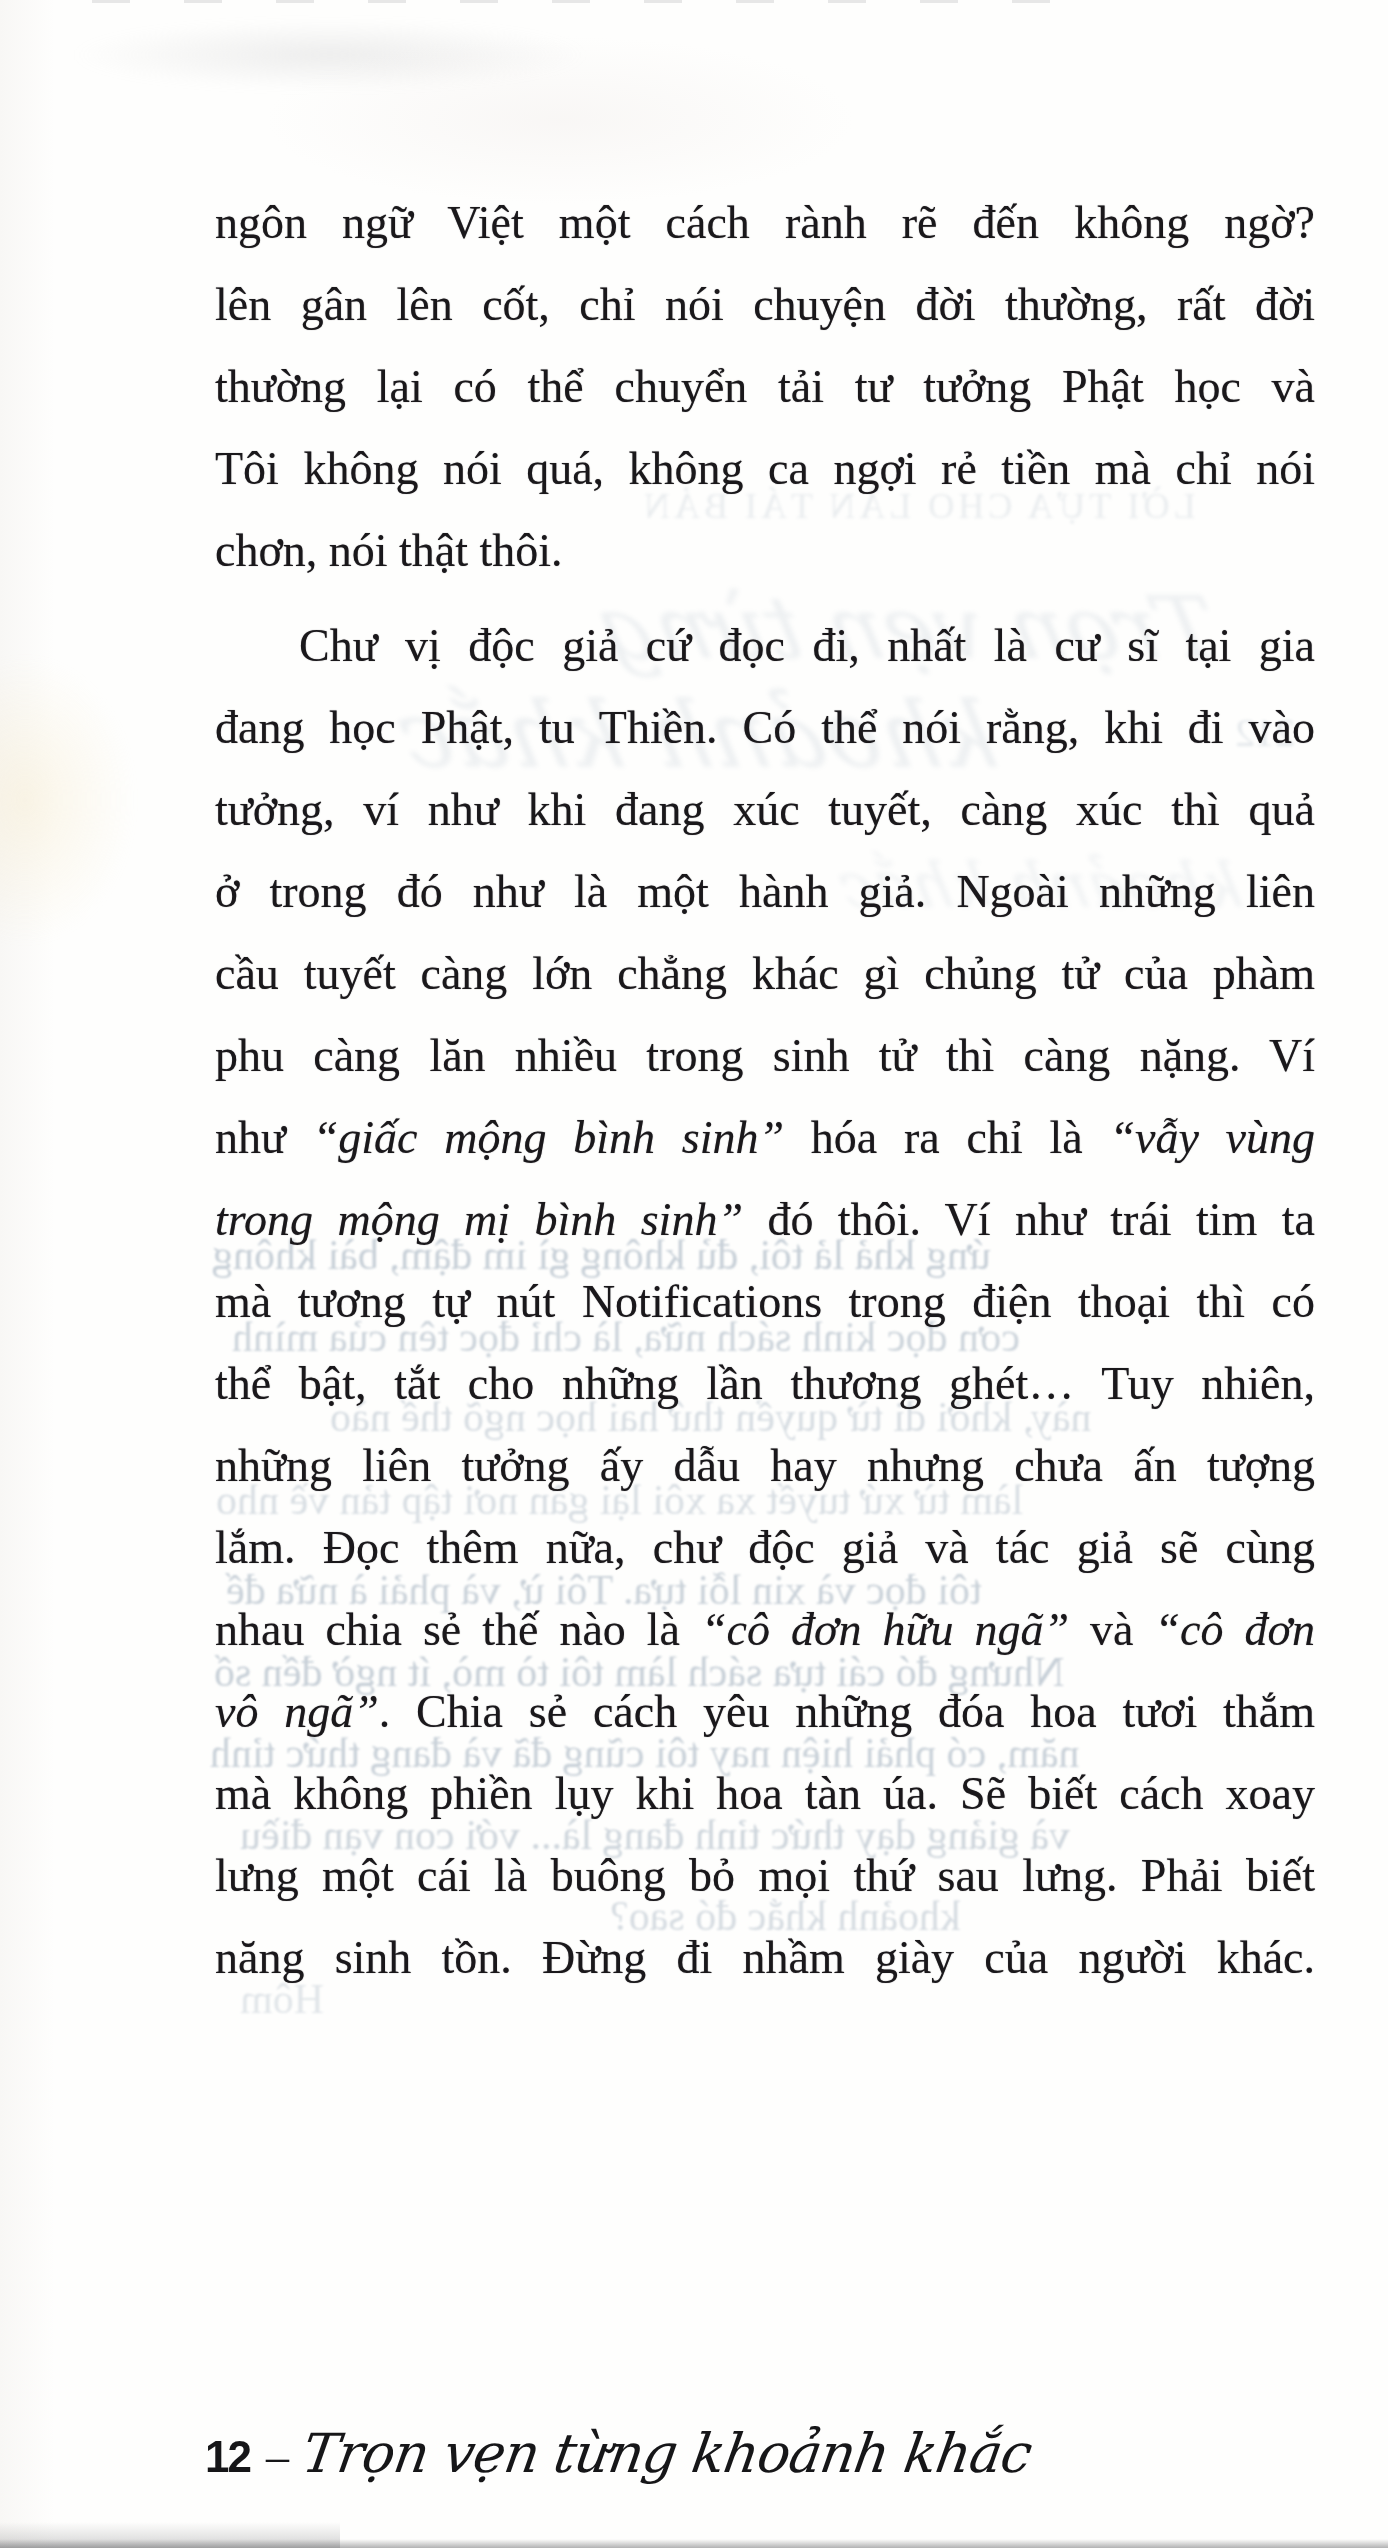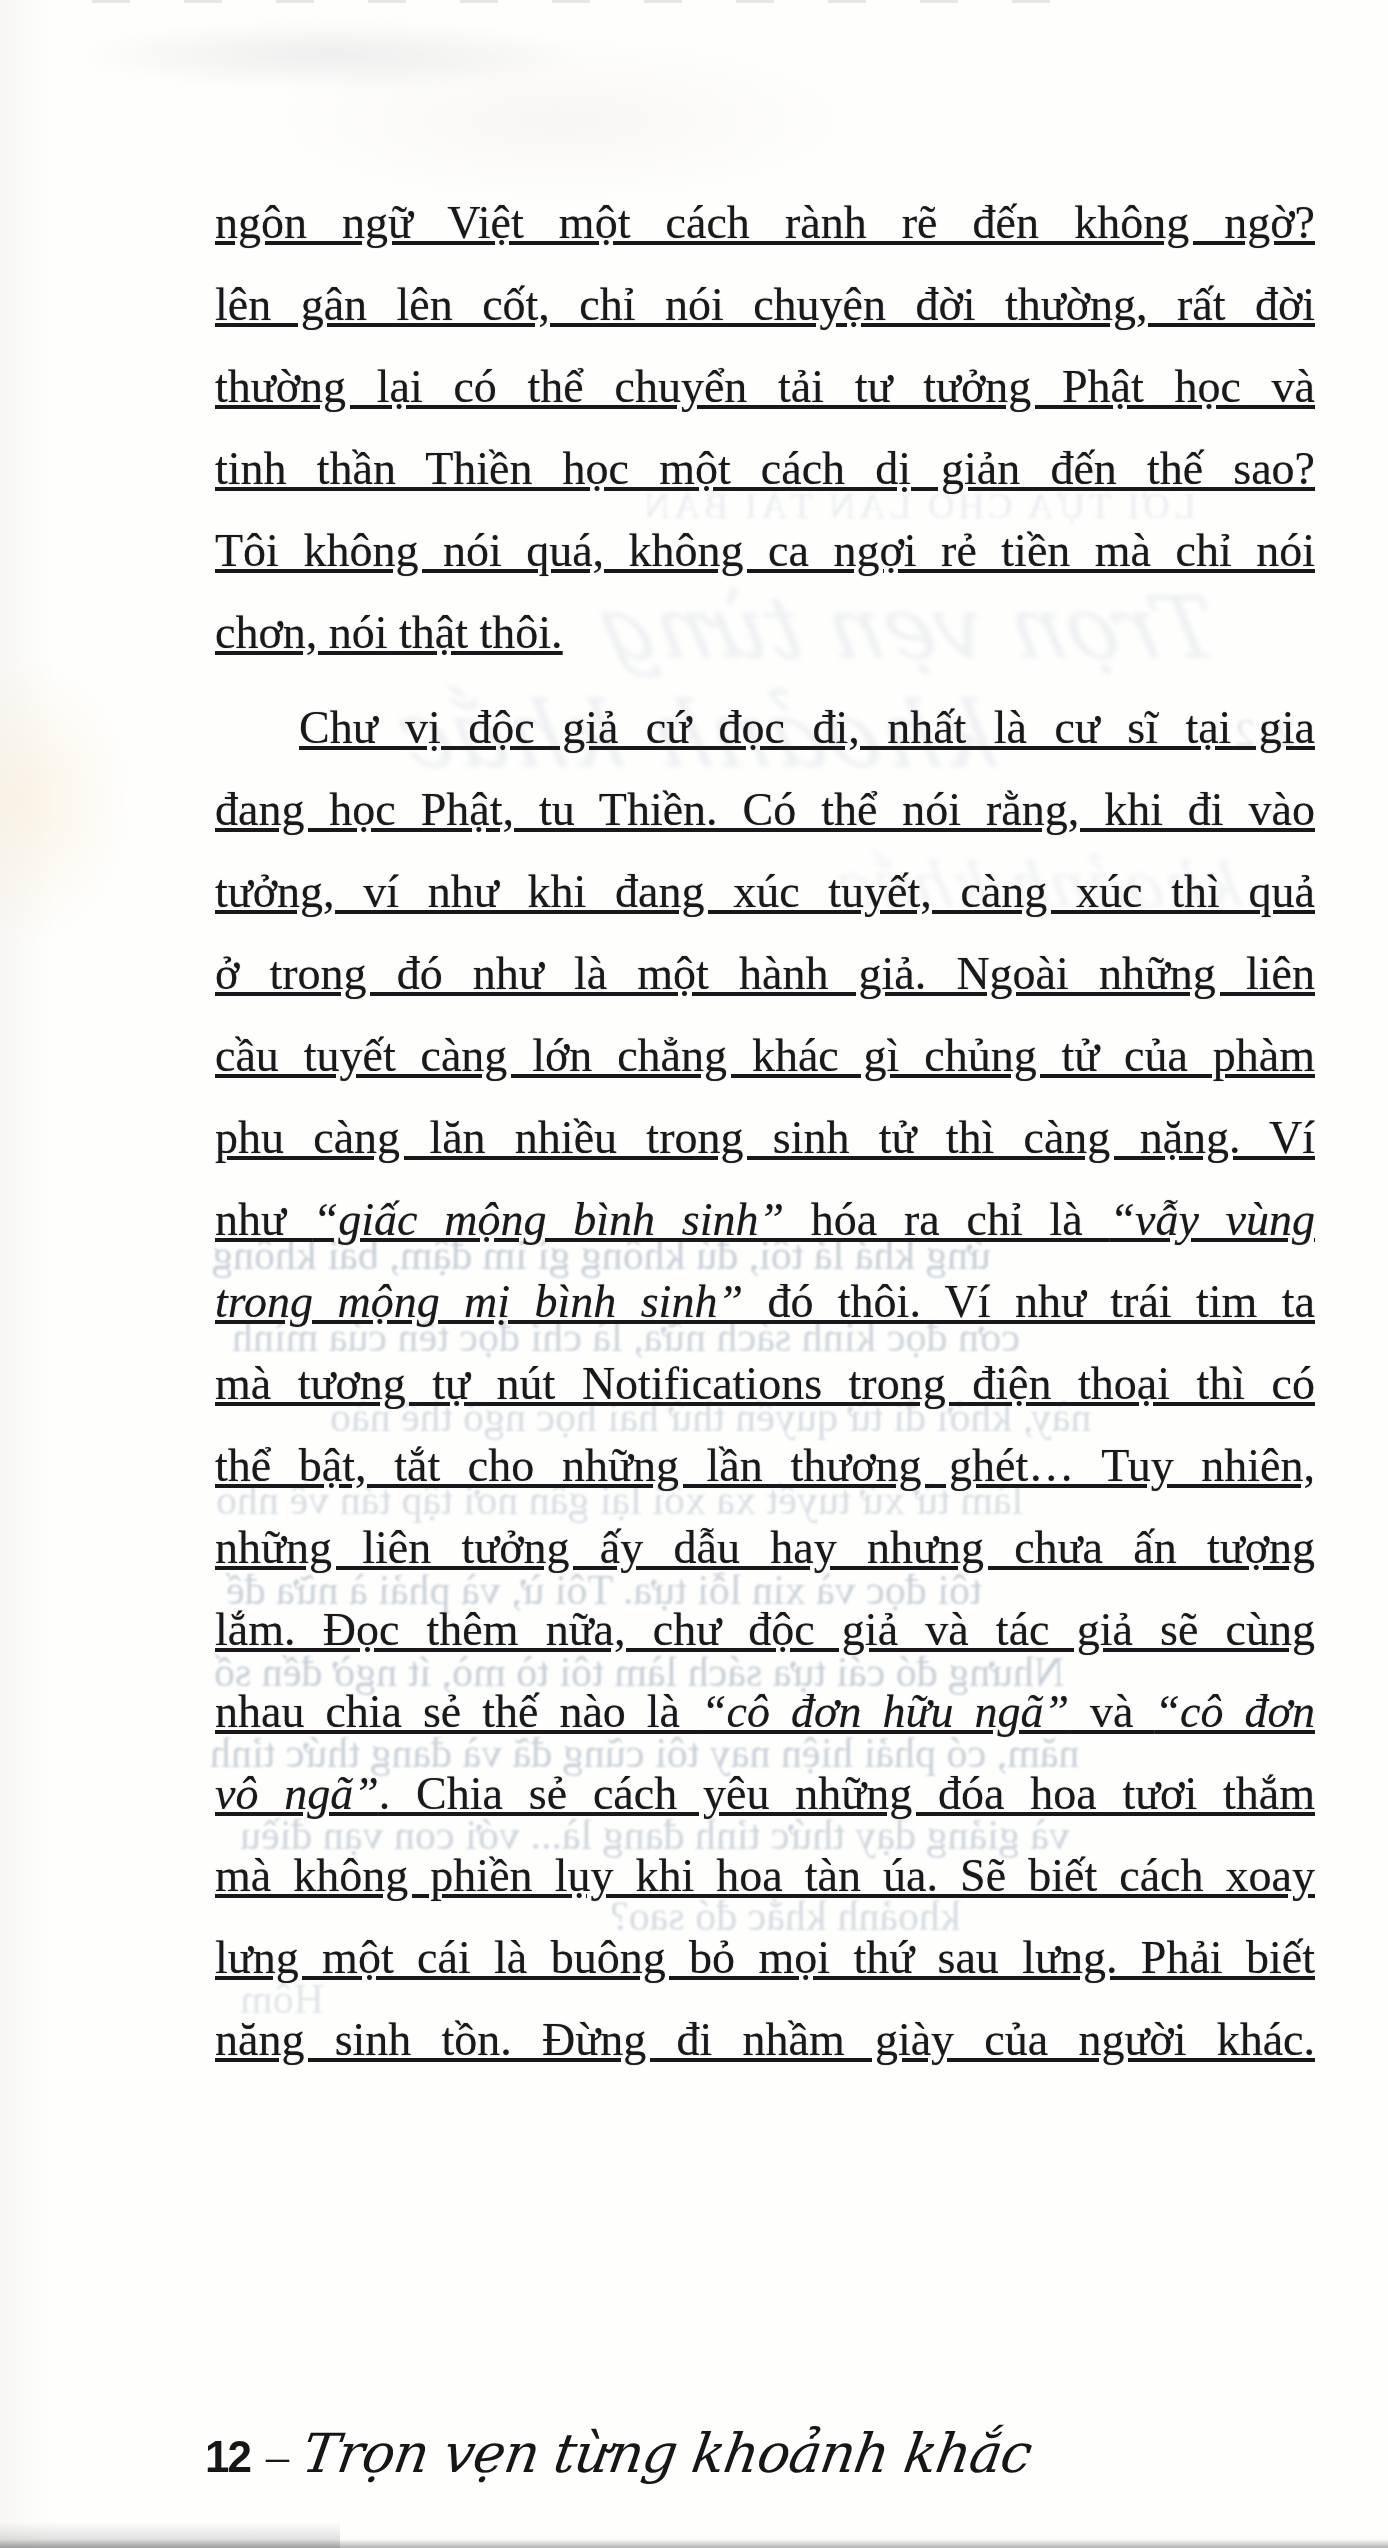--- a/index.html
+++ b/index.html
@@ -58,21 +58,21 @@
   }
   
   .textblock{
     position:absolute;left:215px;top:182px;width:1100px;
     font-size:46px;color:#1a181b;
     text-shadow:0 0 1px rgba(25,22,28,.55);
   }
   .ln{
     height:82px;line-height:82px;
     white-space:nowrap;
-    text-align:justify;text-align-last:justify;text-decoration:underline;
+    text-align:justify;text-align-last:justify;
   }
   .ln.short{text-align-last:left;}
   .ln.para-start{margin-top:13px;text-indent:84px;}
   .it{font-style:italic;}
   
   .footer{
     position:absolute;left:205px;top:2406px;height:96px;
     display:flex;align-items:baseline;color:#161618;
   }
   .pagenum{
@@ -112,21 +112,20 @@
     <span class="g" style="left:210px;top:1725px;opacity:.37;">năm, có phải hiện nay tôi cũng đã và đang thức tỉnh</span>
     <span class="g" style="left:240px;top:1807px;opacity:.33;">và giảng dạy thức tỉnh đang là... với con vạn điều</span>
     <span class="g" style="left:610px;top:1888px;opacity:.28;">khoảnh khắc đó sao?</span>
     <span class="g" style="left:240px;top:1971px;opacity:.20;">Hôm</span>
   </div>
 
   <main class="textblock">
     <div class="ln"><span>ngôn ngữ Việt một cách rành rẽ đến không ngờ?</span></div>
     <div class="ln"><span>lên gân lên cốt, chỉ nói chuyện đời thường, rất đời</span></div>
     <div class="ln"><span>thường lại có thể chuyển tải tư tưởng Phật học và</span></div>
-    <div class="ln"><span>tinh thần Thiền học một cách dị giản đến thế sao?</span></div>
     <div class="ln"><span>Tôi không nói quá, không ca ngợi rẻ tiền mà chỉ nói</span></div>
     <div class="ln short"><span>chơn, nói thật thôi.</span></div>
 
     <div class="ln para-start"><span>Chư vị độc giả cứ đọc đi, nhất là cư sĩ tại gia</span></div>
     <div class="ln"><span>đang học Phật, tu Thiền. Có thể nói rằng, khi đi vào</span></div>
     <div class="ln"><span>tưởng, ví như khi đang xúc tuyết, càng xúc thì quả</span></div>
     <div class="ln"><span>ở trong đó như là một hành giả. Ngoài những liên</span></div>
     <div class="ln"><span>cầu tuyết càng lớn chẳng khác gì chủng tử của phàm</span></div>
     <div class="ln"><span>phu càng lăn nhiều trong sinh tử thì càng nặng. Ví</span></div>
     <div class="ln"><span>như </span><span class="it">“giấc mộng bình sinh”</span><span> hóa ra chỉ là </span><span class="it">“vẫy vùng</span></div>

